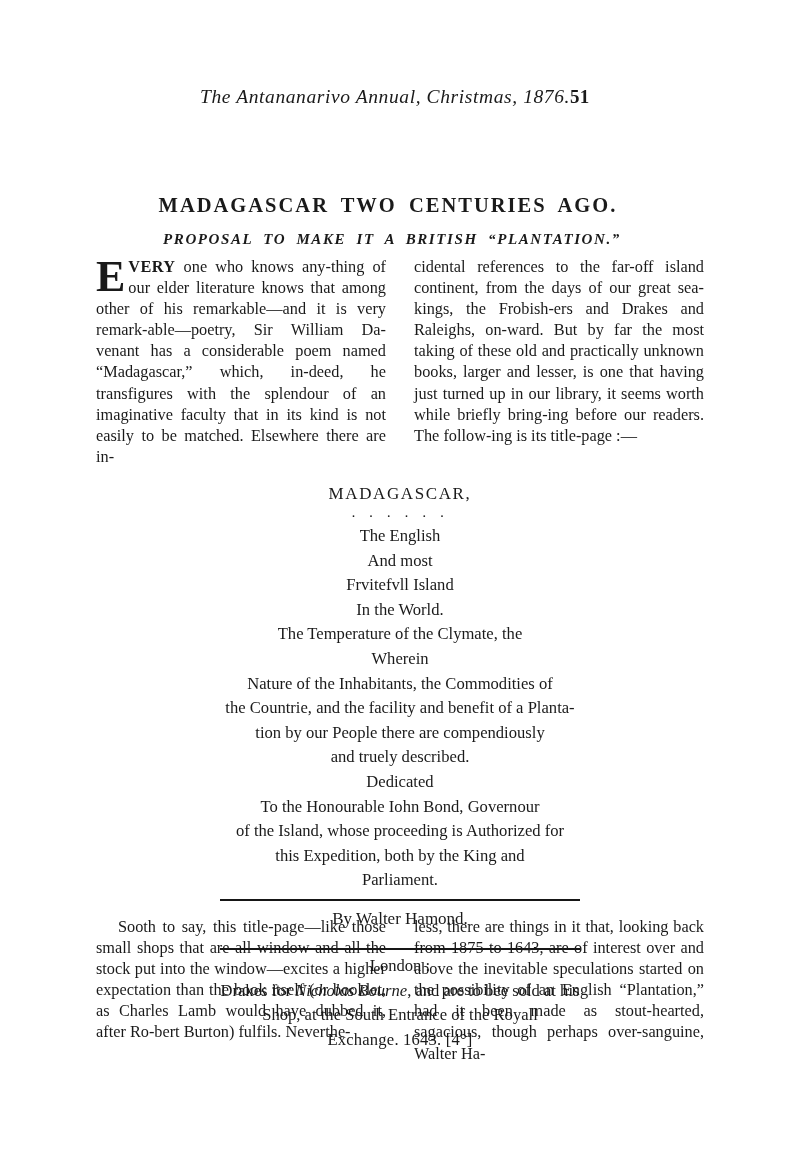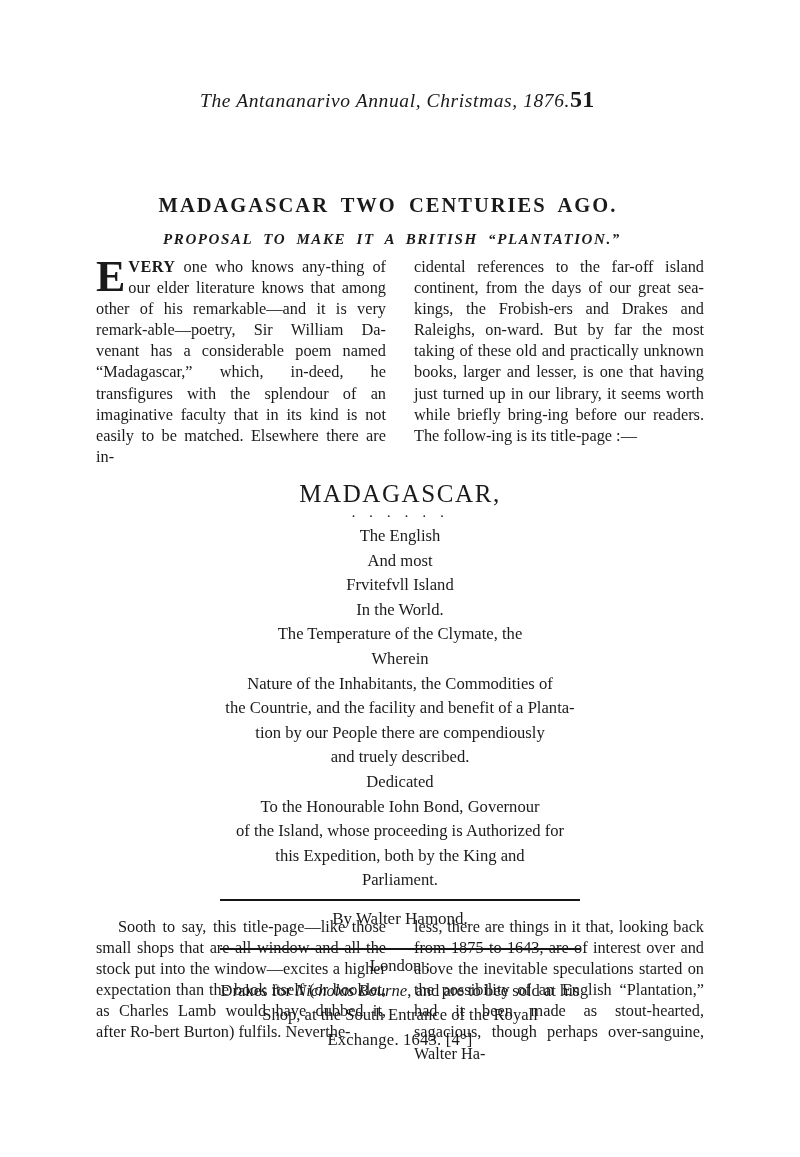--- a/index.html
+++ b/index.html
@@ -33,21 +33,21 @@
     align-items: baseline;
   }
   .running-head-title {
     font-style: italic;
     font-size: 19.5px;
     letter-spacing: 0.6px;
     white-space: nowrap;
     margin-left: 104px;
   }
   .running-head-folio {
-    font-size: 24px;
+    font-size: 19px;
     font-weight: bold;
     letter-spacing: 0.3px;
   }
 
   
   .article-title {
     position: absolute;
     top: 180px;
     left: 0;
     width: 776px;
@@ -116,21 +116,21 @@
   .titlepage {
     position: absolute;
     left: 96px;
     top: 480px;
     width: 608px;
     text-align: center;
     font-size: 16.6px;
     line-height: 24.6px;
   }
   .tp-head {
-    font-size: 25px;
+    font-size: 17px;
     letter-spacing: 1.6px;
     line-height: 28px;
     margin-bottom: 2px;
   }
   .tp-dots {
     font-size: 15px;
     letter-spacing: 4.5px;
     line-height: 12px;
     height: 13px;
     margin: 0 0 1px 0;

